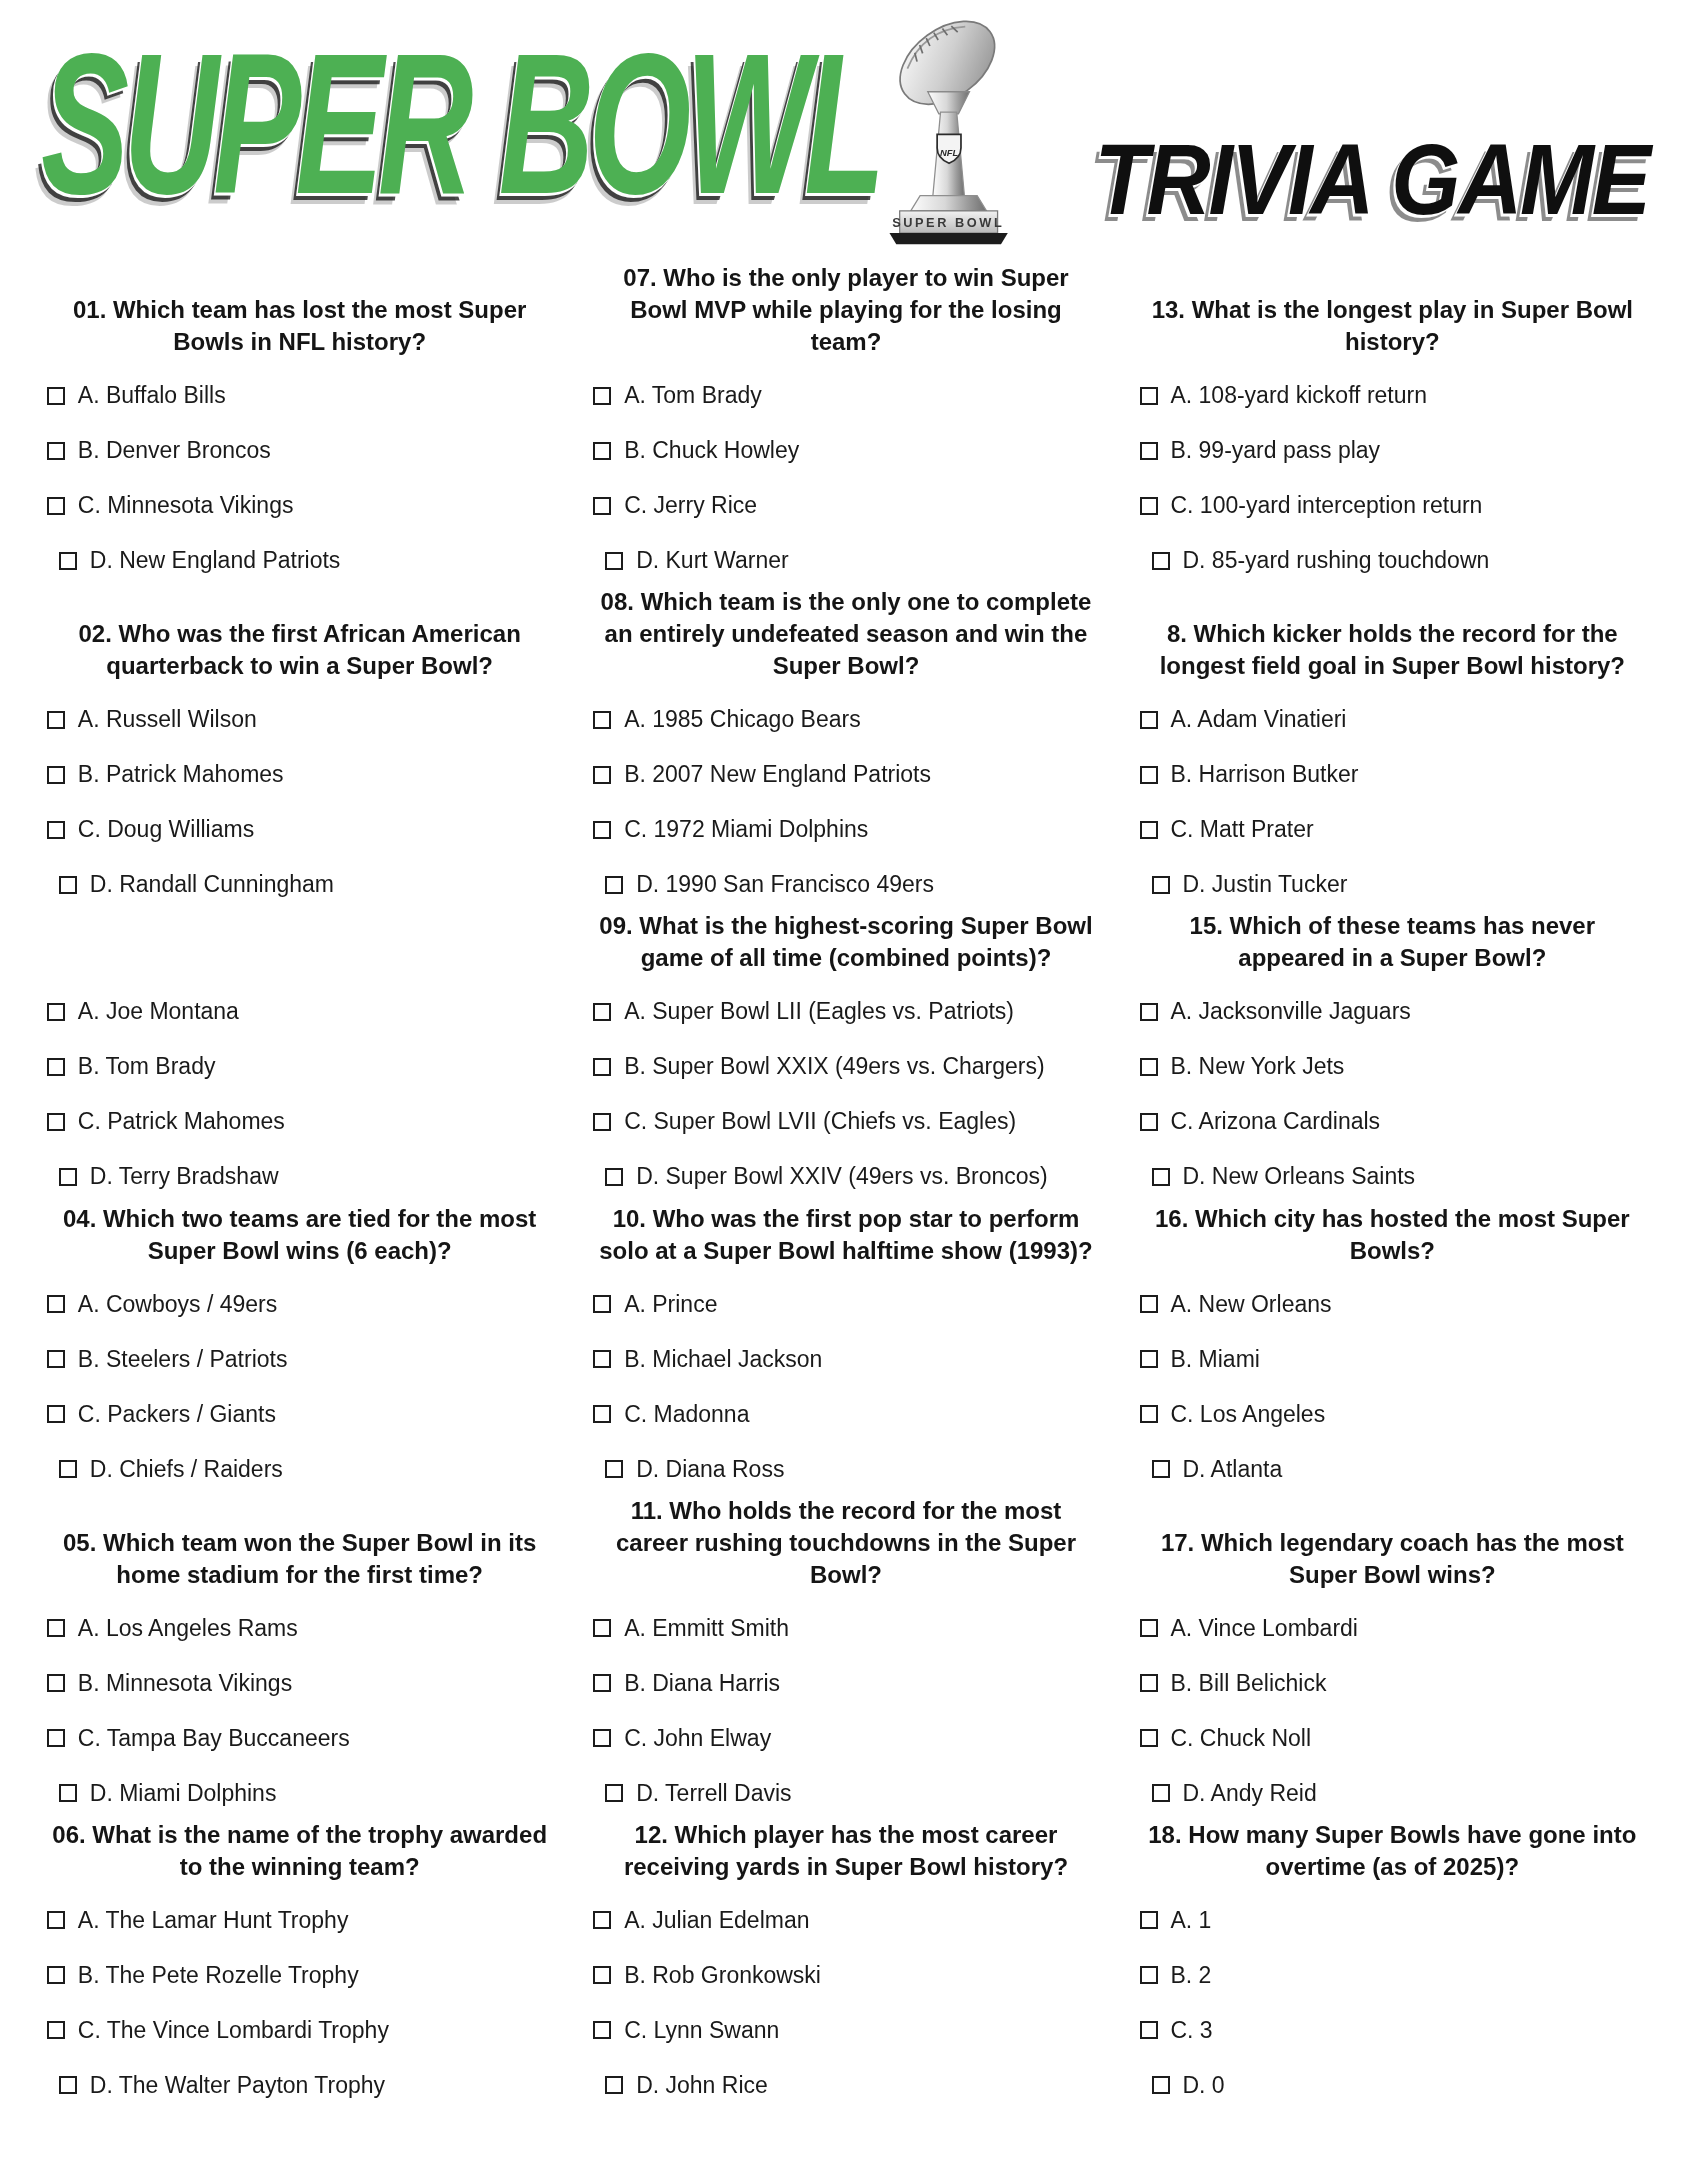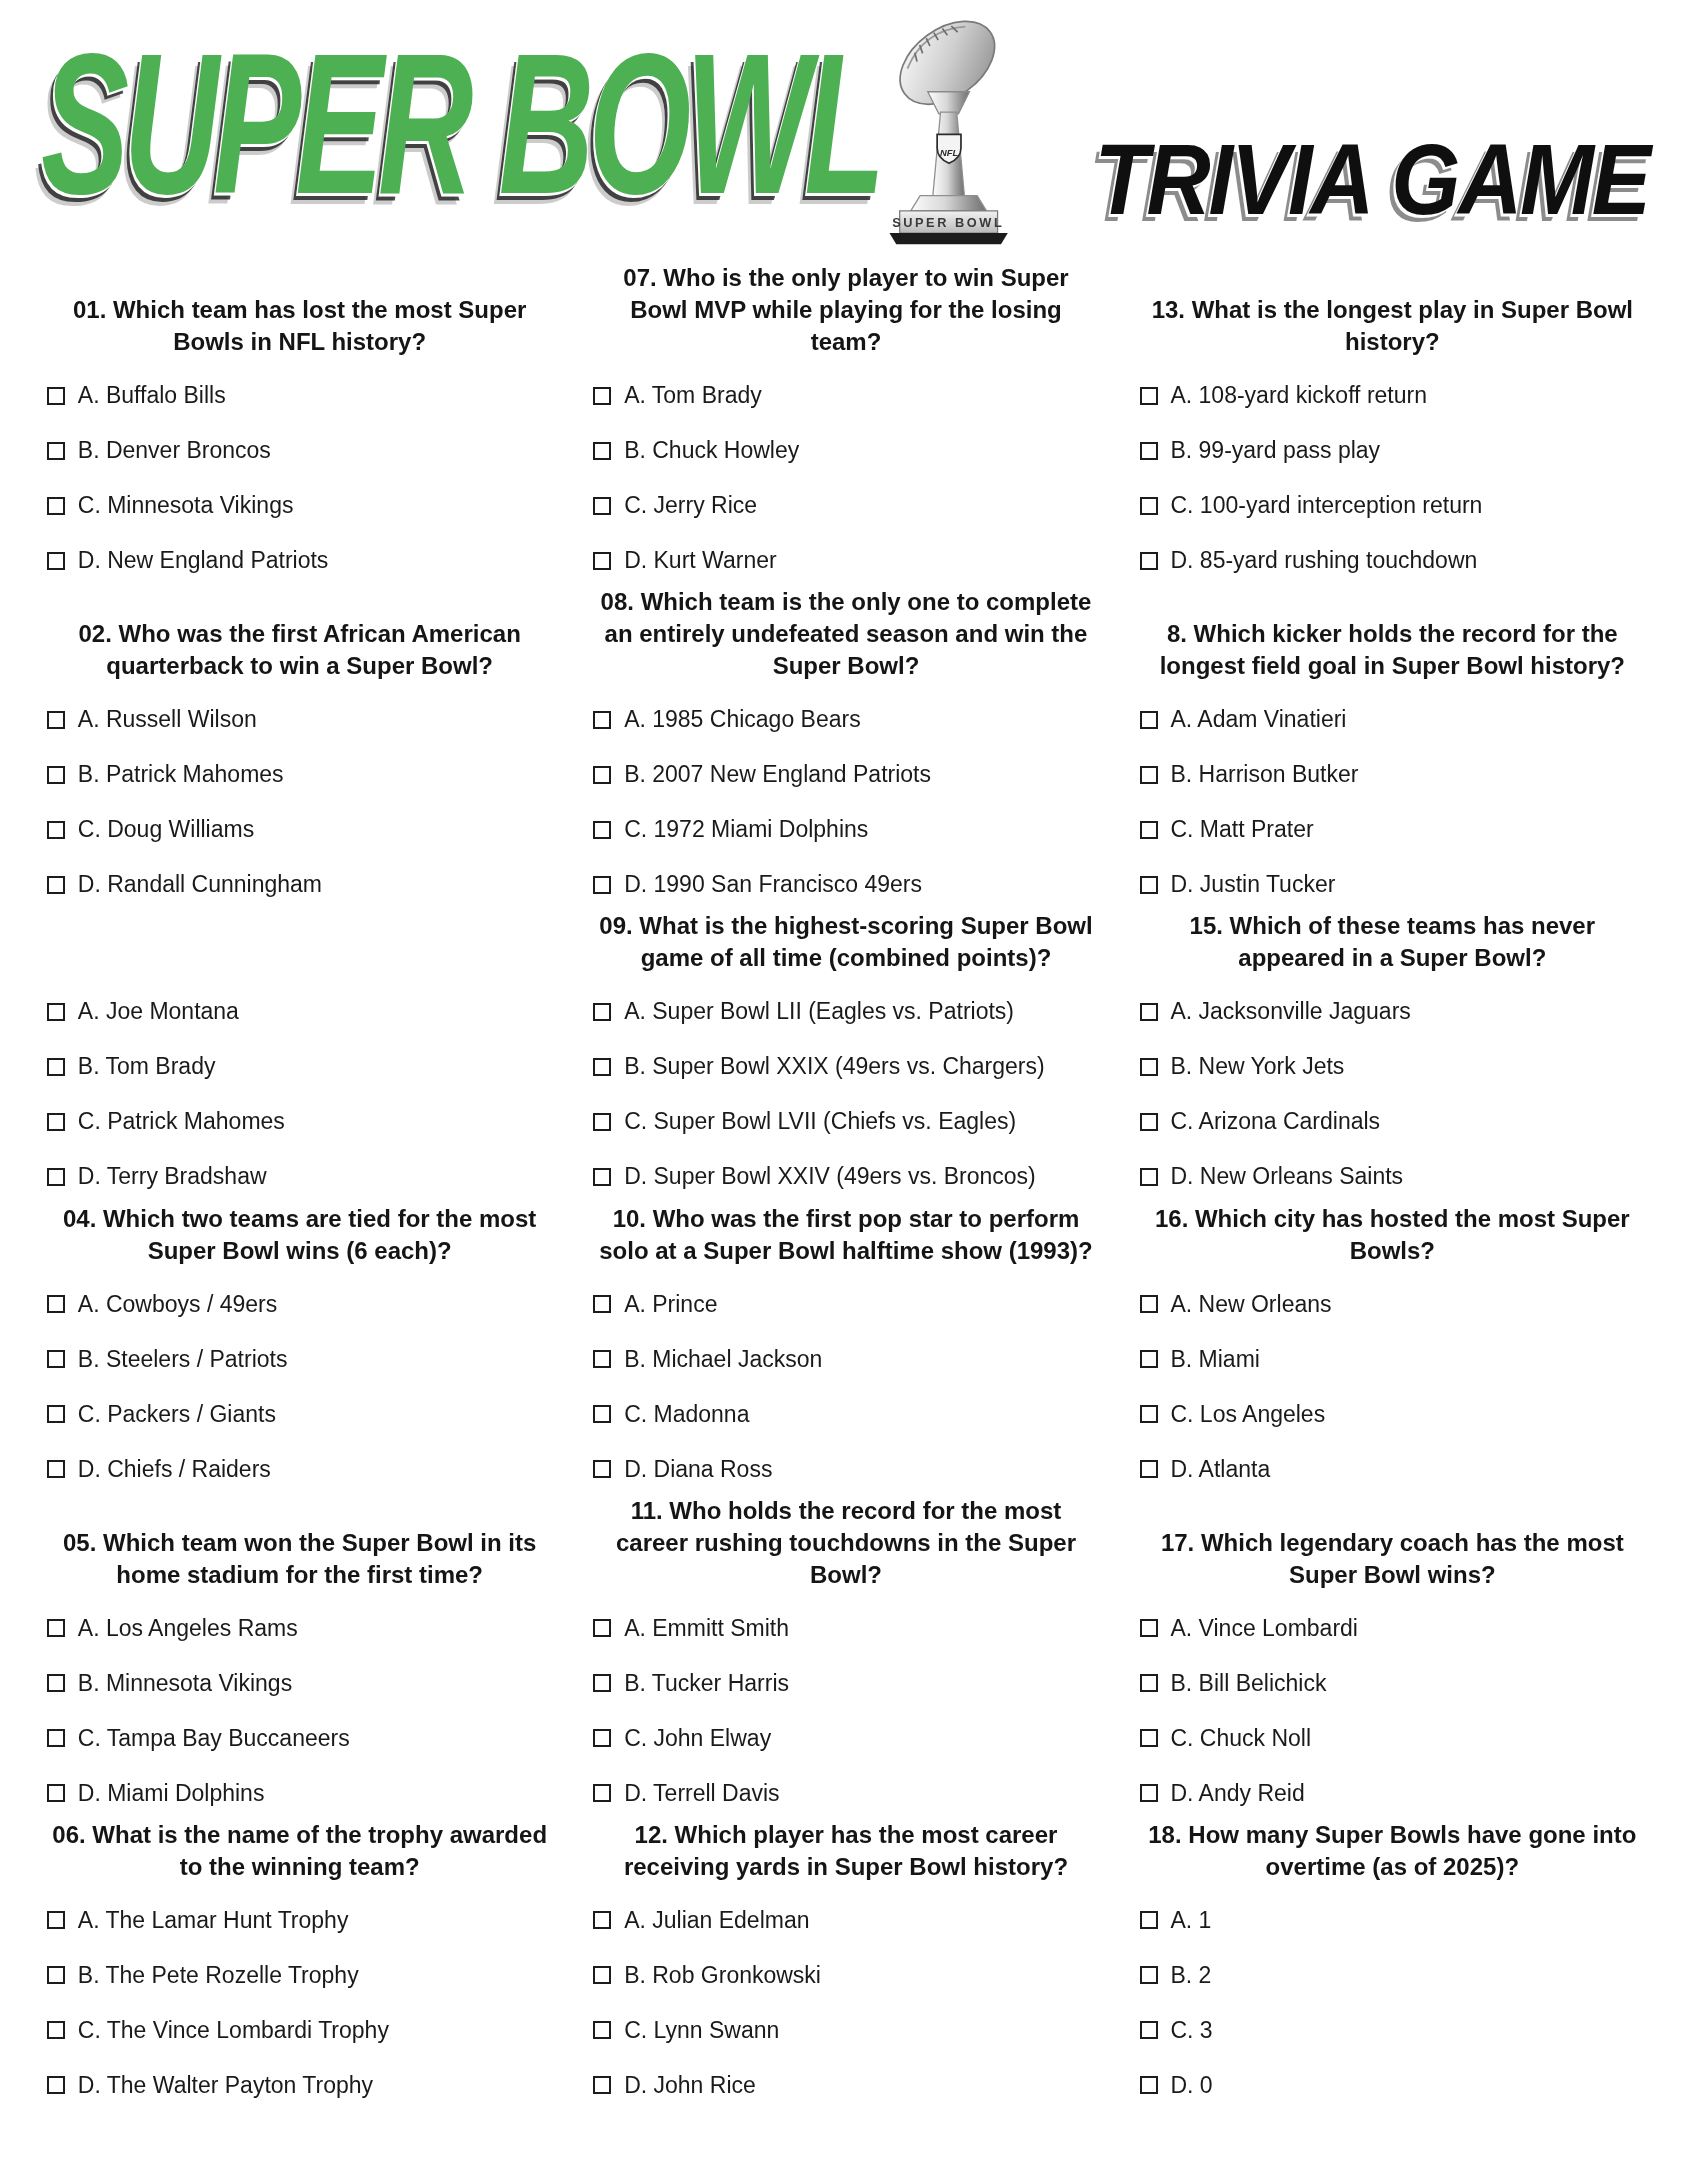--- a/index.html
+++ b/index.html
@@ -31,21 +31,21 @@
     position:absolute; top:262px; left:47px; width:1598px;
     display:grid; grid-template-columns:repeat(3, 1fr); column-gap:41px;
     grid-template-rows:repeat(6, auto); grid-auto-flow:column;
   }
   section.q { display:flex; flex-direction:column; justify-content:flex-end; padding:0 0 10.2px 0; }
   .q-title {
     margin:0 0 22px 0; padding:0 5.1px;
     font-size:24px; line-height:32px; font-weight:bold; text-align:center; color:#151515;
   }
   .opt { display:flex; align-items:center; margin-bottom:24px; }
-  .opt:last-child { margin-bottom:0; }
+  .opt:last-child { margin-bottom:0;margin-left:12px; }
   .cb {
     width:18px; height:18px; flex:0 0 18px; margin-right:12.8px;
     border:2.1px solid #1c1c1c; background:#fff; box-sizing:border-box;
   }
   .opt-text { font-size:23px; line-height:31px; color:#1a1a1a; }
 </style>
 </head>
 <body>
 
 <div class="page">
@@ -303,21 +303,21 @@
     </section>
 
     <section class="q">
       <h3 class="q-title">11. Who holds the record for the most career rushing touchdowns in the Super Bowl?</h3>
       <div class="opt">
           <span class="cb"></span>
           <span class="opt-text">A. Emmitt Smith</span>
         </div>
       <div class="opt">
           <span class="cb"></span>
-          <span class="opt-text">B. Tucker Harris</span>
+          <span class="opt-text">B. Diana Harris</span>
         </div>
       <div class="opt">
           <span class="cb"></span>
           <span class="opt-text">C. John Elway</span>
         </div>
       <div class="opt">
           <span class="cb"></span>
           <span class="opt-text">D. Terrell Davis</span>
         </div>
     </section>

